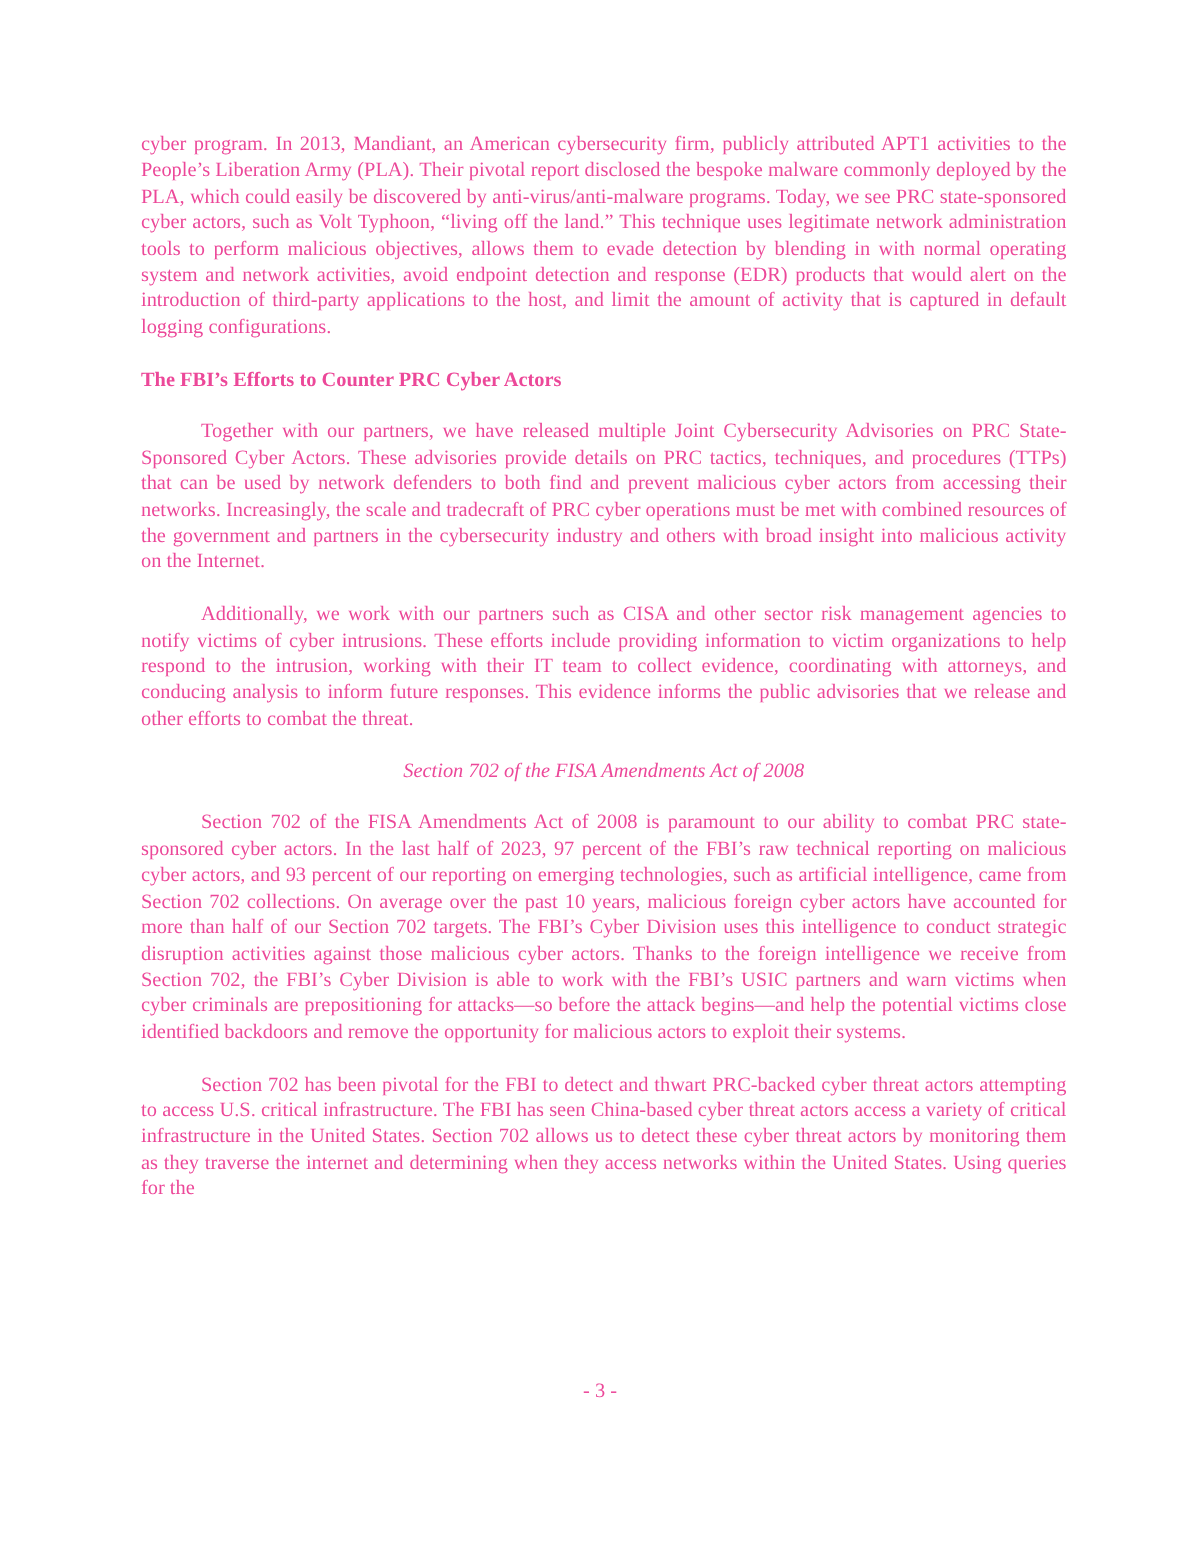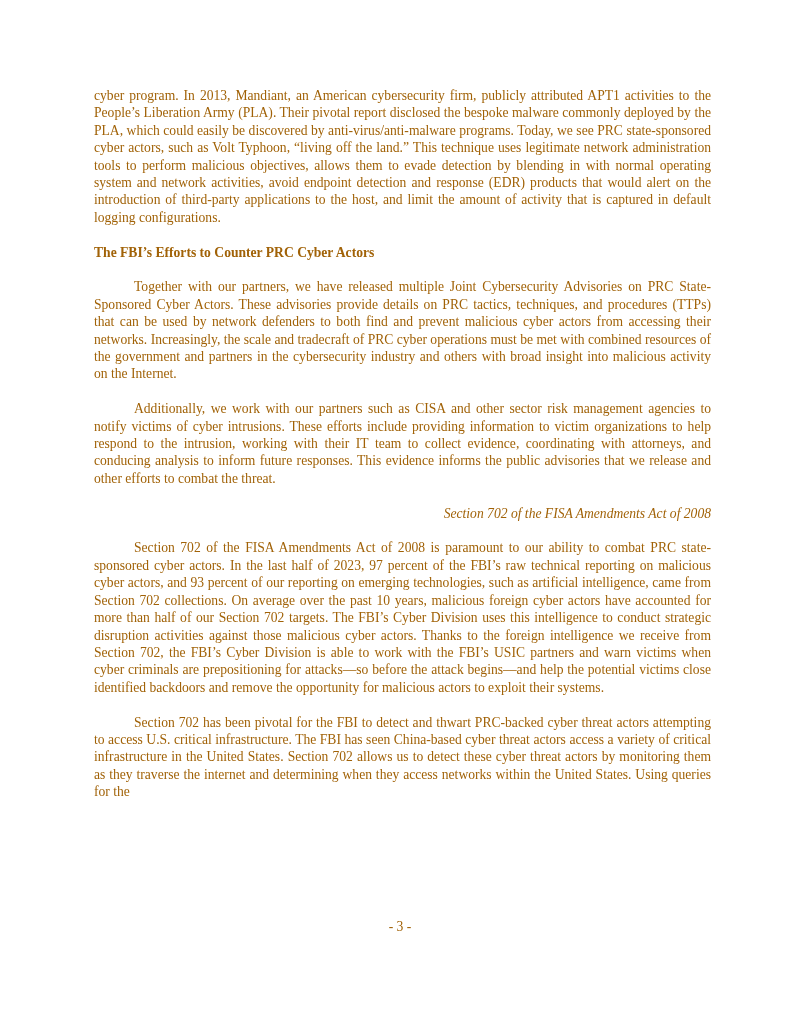--- a/index.html
+++ b/index.html
@@ -6,21 +6,21 @@
     margin: 0;
     padding: 0;
     background: #ffffff;
   }
   .page {
     position: relative;
     width: 800px;
     height: 1035px;
     background: #ffffff;
     font-family: "Liberation Serif", "DejaVu Serif", serif;
-    color: #a16207;
+    color: #ec4899;
     overflow: hidden;
   }
   .content {
     position: absolute;
     left: 94px;
     top: 87px;
     width: 617px;
     font-size: 13.6px;
     line-height: 17.4px;
     text-align: justify;
@@ -33,21 +33,21 @@
   }
   .heading {
     font-size: 13.6px;
     font-weight: bold;
     text-align: left;
     margin: 0 0 17.4px 0;
     line-height: 17.4px;
   }
   .subheading {
     font-style: italic;
-    text-align: right;
+    text-align: center;
     margin: 0 0 17.4px 0;
   }
   .footer {
     position: absolute;
     top: 918px;
     left: 0;
     width: 800px;
     text-align: center;
     font-size: 13.6px;
     line-height: 17.4px;

